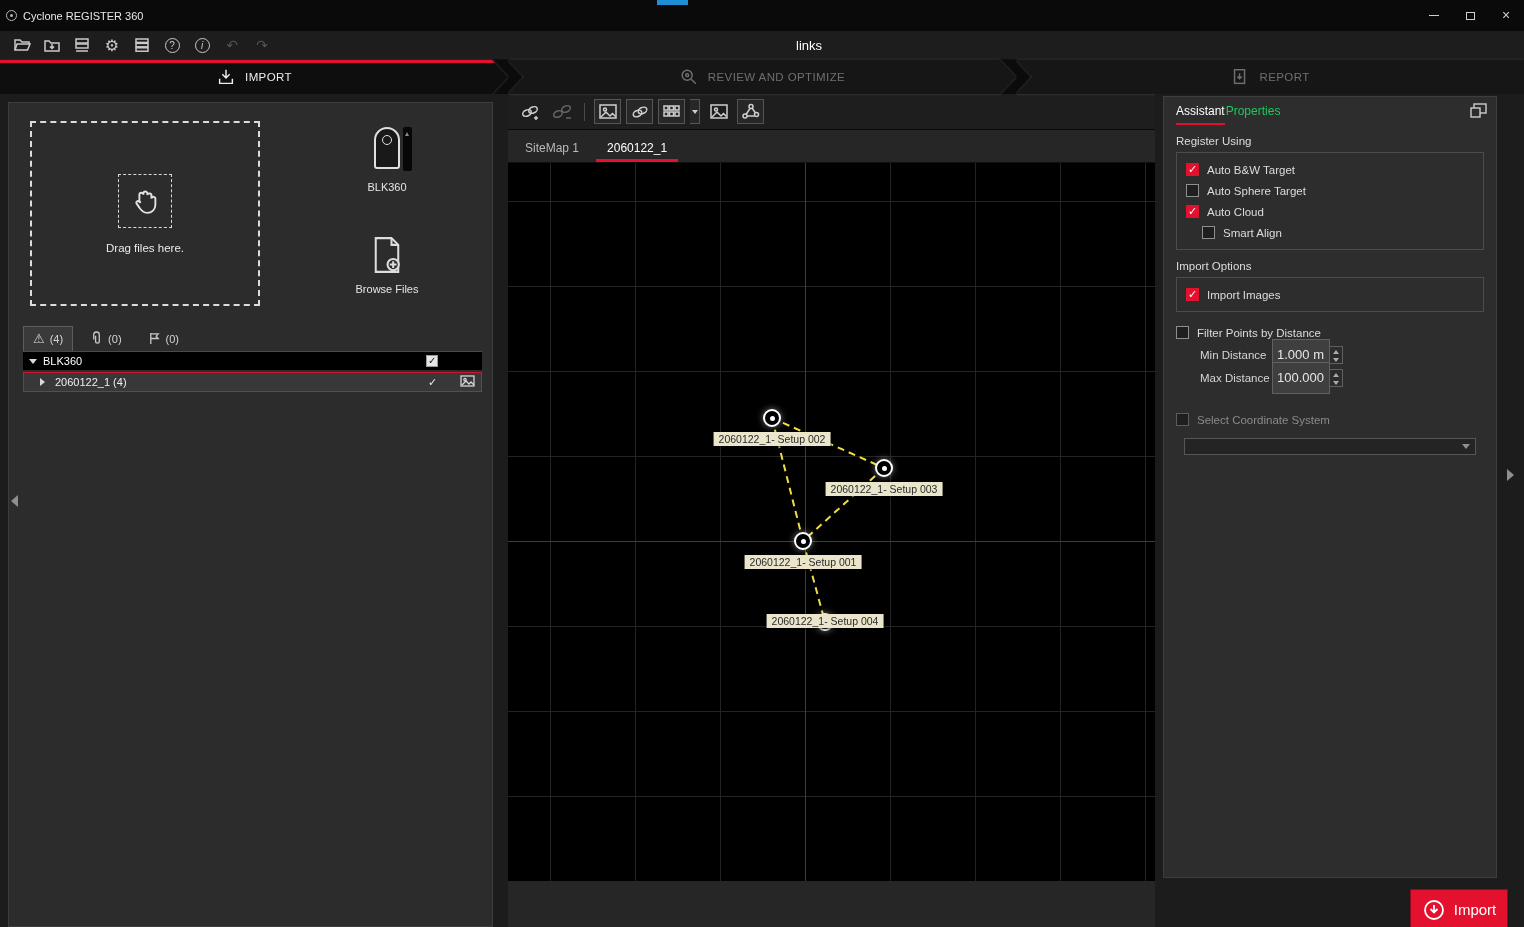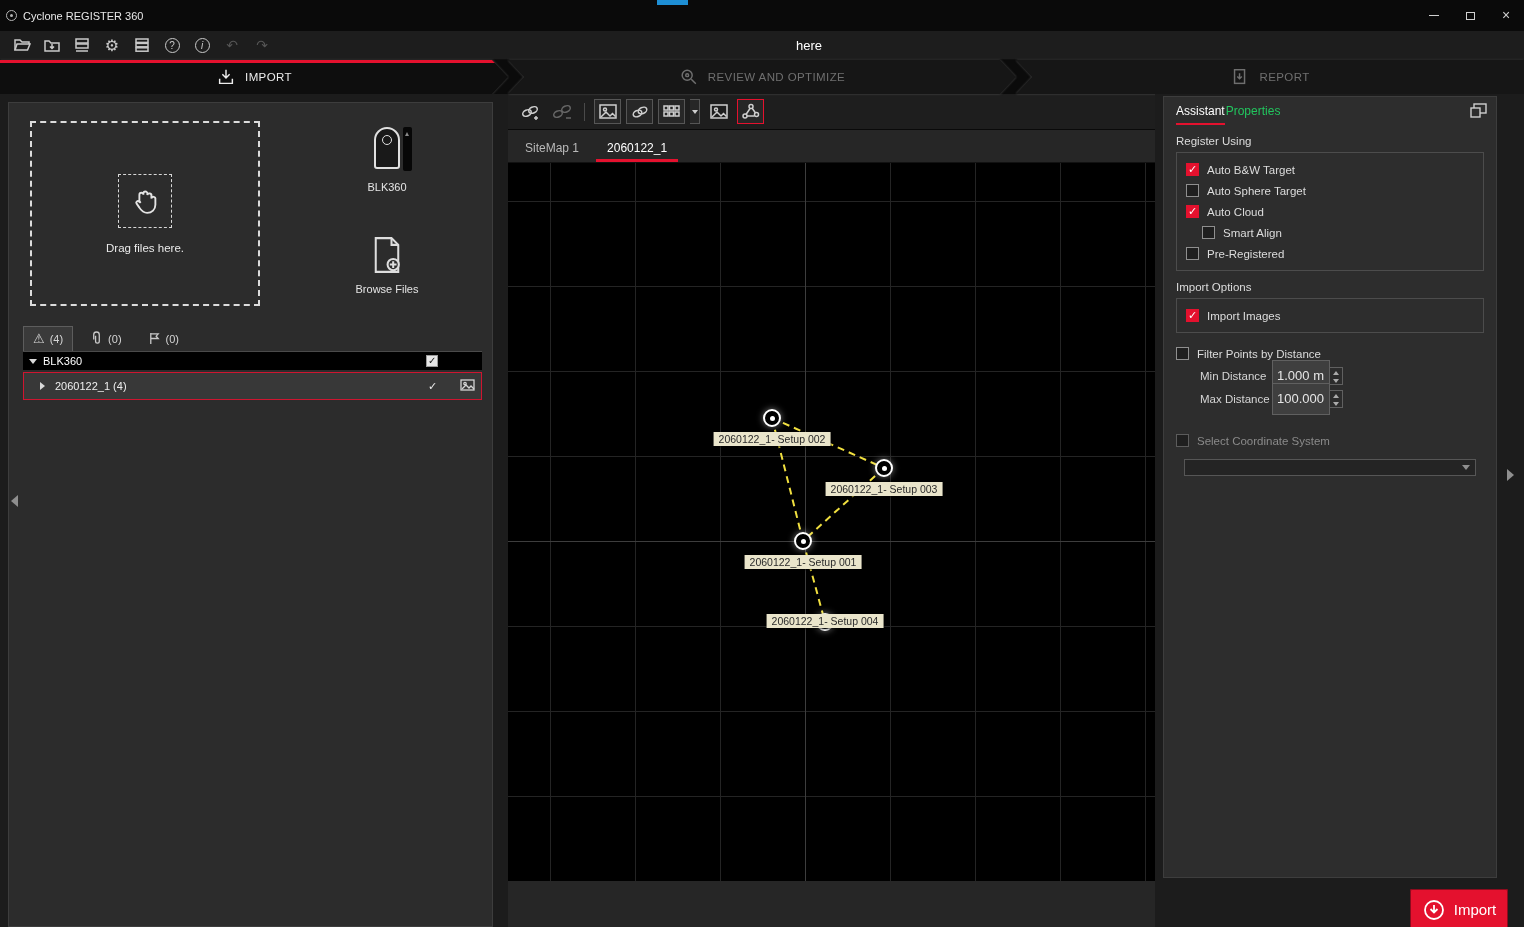--- a/index.html
+++ b/index.html
@@ -83,21 +83,21 @@
   .ltabs{position:absolute;left:14px;top:221px;right:10px;height:28px;display:flex;align-items:flex-end;gap:8px;border-bottom:1px solid #4a4a4a}
   .ltab{display:flex;align-items:center;gap:5px;padding:4px 9px 5px;font-size:11px;color:#d5d5d5}
   .ltab.active{background:#3a3a3a;border:1px solid #5d5d5d;border-bottom:none}
   .warn-icon::after{content:"\26A0";font-size:13px;color:#d8d8d8}
   .ltab svg{stroke:#c9c9c9;fill:none;stroke-width:1.4}
 
   
   .tree{position:absolute;left:14px;top:249px;right:10px;bottom:8px;background:var(--panel)}
   .trow{display:flex;align-items:center;gap:6px;height:18px;padding:0 6px;font-size:11px}
   .trow.header{background:#000;color:#fff}
-  .trow.selected{border:1px solid #cf1530;background:#383838;height:28px;margin-top:2px;color:#eee}
+  .trow.selected{border:1px solid #cf1530;background:#383838;height:20px;margin-top:2px;color:#eee}
   .caret-down{width:0;height:0;border:4px solid transparent;border-top:5px solid #d9d9d9;margin-top:4px}
   .caret-right{width:0;height:0;border:4px solid transparent;border-left:5px solid #d9d9d9;margin-left:10px}
   .tspacer{flex:1}
   .cb-light{width:12px;height:12px;background:#e6e6e6;border:1px solid #9a9a9a;position:relative;margin-right:38px}
   .cb-light::after{content:"\2713";color:#1a1a1a;font-size:10px;position:absolute;left:1px;top:-1px}
   .bare-check{width:12px;position:relative;margin-right:14px}
   .bare-check::after{content:"\2713";color:#ececec;font-size:11px}
   .pic-icon svg{stroke:#d5d5d5;fill:none;stroke-width:1.3}
 
   
@@ -228,21 +228,21 @@
       </button>
     <button class="tb">
         <span class="circ i"></span>
       </button>
     <button class="tb dim">
         <span class="glyph undo"></span>
       </button>
     <button class="tb dim">
         <span class="glyph redo"></span>
       </button>
-    <span class="project-title">here</span>
+    <span class="project-title">links</span>
   </div>
 
   <div class="workflow">
     <div class="stepw">
         <div class="step first active">
       <svg width="20" height="20" viewBox="0 0 22 22">
             <path d="M11 3v8M7 8l4 4 4-4"></path>
             <path d="M4 13v5h14v-5"></path>
           </svg>
       <span>IMPORT</span>
@@ -454,24 +454,20 @@
             <span>Auto Sphere Target</span>
           </div>
           <div class="opt-row">
             <span class="cb checked"></span>
             <span>Auto Cloud</span>
           </div>
           <div class="opt-row indent">
             <span class="cb"></span>
             <span>Smart Align</span>
           </div>
-          <div class="opt-row">
-            <span class="cb"></span>
-            <span>Pre-Registered</span>
-          </div>
         </div>
 
         <div class="sec-title">Import Options</div>
         <div class="groupbox">
           <div class="opt-row">
             <span class="cb checked"></span>
             <span>Import Images</span>
           </div>
         </div>
 

